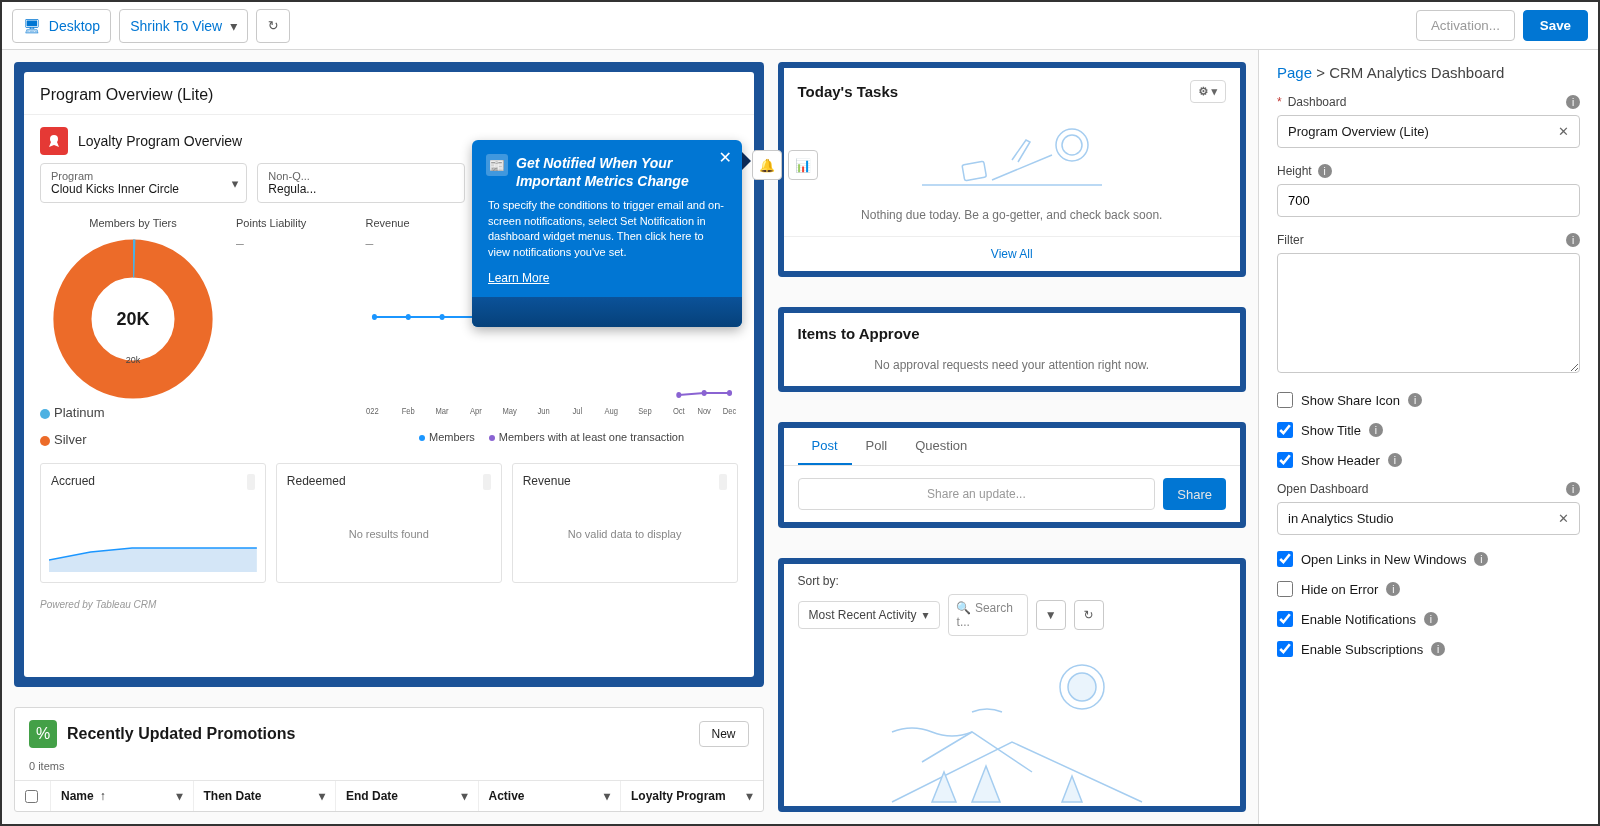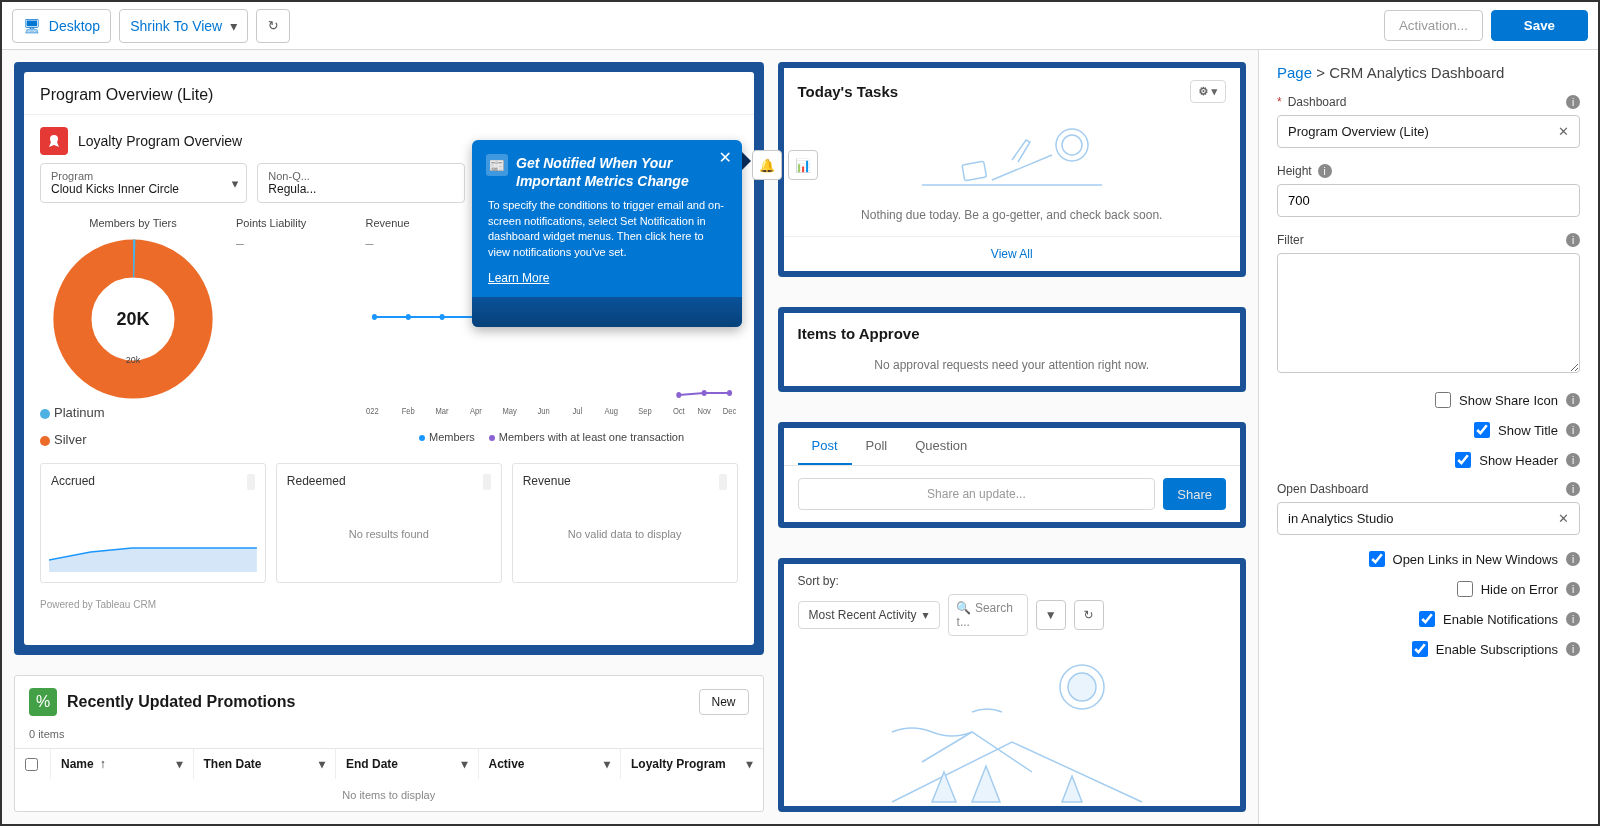--- a/index.html
+++ b/index.html
@@ -5,21 +5,21 @@
 * { box-sizing: border-box; margin: 0; padding: 0; font-family: -apple-system, BlinkMacSystemFont, "Segoe UI", Helvetica, Arial, sans-serif; }
 body { background: #fff; color: #181818; font-size: 13px; width: 1600px; height: 826px; overflow: hidden; border: 2px solid #333; }
 
 .toolbar { height: 48px; border-bottom: 1px solid #d8d8d8; display: flex; align-items: center; padding: 0 10px; gap: 8px; }
 .toolbar .left { display: flex; gap: 8px; }
 .toolbar .right { margin-left: auto; display: flex; gap: 8px; }
 .sel { display: flex; align-items: center; gap: 8px; border: 1px solid #c9c9c9; border-radius: 4px; padding: 6px 10px; background: #fff; font-size: 14px; color: #0176d3; cursor: pointer; }
 .sel .caret { color: #444; }
 .iconbtn { border: 1px solid #c9c9c9; border-radius: 4px; width: 34px; height: 34px; display: flex; align-items: center; justify-content: center; background: #fff; color: #5a5a5a; cursor: pointer; }
 .btn { border: 1px solid #c9c9c9; border-radius: 4px; padding: 7px 14px; background: #fff; color: #9a9a9a; }
-.btn-primary { background: #0176d3; color: #fff; border: 1px solid #0176d3; border-radius: 4px; padding: 7px 32px; font-weight: 600; cursor: pointer; }
+.btn-primary { background: #0176d3; color: #fff; border: 1px solid #0176d3; border-radius: 4px; padding: 7px 16px; font-weight: 600; cursor: pointer; }
 
 .main { display: flex; height: calc(100% - 48px); }
 .canvas { flex: 1; padding: 12px; background: #fafafa; overflow: hidden; position: relative; }
 .props { width: 340px; border-left: 1px solid #d8d8d8; padding: 14px 18px; overflow: auto; }
 
 .canvas-inner { display: flex; gap: 14px; height: 100%; }
 .col-left { flex: 1.6; display: flex; flex-direction: column; gap: 14px; }
 .col-right { flex: 1; display: flex; flex-direction: column; gap: 30px; }
 
 .outer-frame { border: 6px solid #1b5297; border-radius: 4px; background: #1b5297; padding: 4px; height: 640px; }
@@ -52,21 +52,21 @@
 .line-legend { display: flex; gap: 14px; justify-content: center; font-size: 11px; color: #444; padding: 4px 0; }
 .line-legend .pt { width: 6px; height: 6px; border-radius: 50%; display: inline-block; margin-right: 4px; vertical-align: middle; }
 
 .kpirow { display: flex; gap: 10px; padding: 10px 16px; }
 .kpi { flex: 1; border: 1px solid #e2e2e2; border-radius: 3px; padding: 10px; height: 120px; position: relative; }
 .kpi .t { font-size: 12px; color: #333; }
 .kpi .empty { font-size: 11px; color: #888; text-align: center; padding-top: 40px; }
 .kpi .gauge { position: absolute; right: 10px; top: 10px; width: 8px; height: 16px; background: #f0f0f0; border-radius: 2px; }
 .area-mini { position: absolute; bottom: 10px; left: 8px; right: 8px; height: 60px; }
 
-.powered { font-size: 10px; color: #999; padding: 6px 16px; }
+.powered { font-size: 10px; color: #999; padding: 6px 16px; font-style: italic; }
 
 .promo-card { background: #fff; border: 1px solid #d8d8d8; border-radius: 3px; padding: 0; margin-top: 6px; }
 .promo-head { display: flex; align-items: center; padding: 12px 14px; gap: 10px; }
 .promo-head .ico { width: 28px; height: 28px; background: #43a047; border-radius: 4px; display:flex;align-items:center;justify-content:center;color:#fff;font-size:16px; }
 .promo-head .ttl { font-size: 16px; font-weight: 600; }
 .promo-head .new { margin-left: auto; border: 1px solid #ccc; padding: 5px 12px; border-radius: 4px; font-size: 12px; cursor:pointer; }
 .promo-sub { font-size: 11px; color: #666; padding: 0 14px 8px; }
 .promo-table { display: flex; border-top: 1px solid #e5e5e5; }
 .promo-table .th { flex: 1; padding: 8px 10px; font-size: 12px; font-weight: 600; border-right: 1px solid #eee; display: flex; align-items: center; gap: 6px; }
 .promo-table .th:last-child { border-right: none; }
@@ -108,21 +108,21 @@
 .crumb { font-size:15px; color:#444; margin-bottom:14px; }
 .crumb a { color:#0176d3; cursor:pointer; }
 .field { margin-bottom:16px; }
 .field label { font-size:12px; color:#444; display:flex; align-items:center; gap:6px; margin-bottom:6px; }
 .req { color:#c23934; }
 .info { width:14px; height:14px; border-radius:50%; background:#8a8a8a; color:#fff; font-size:10px; display:inline-flex; align-items:center; justify-content:center; }
 .field input[type=text], .field textarea { width:100%; border:1px solid #c9c9c9; border-radius:4px; padding:8px 10px; font-size:13px; }
 .field textarea { height:120px; resize: both; }
 .combobox { display:flex; align-items:center; border:1px solid #c9c9c9; border-radius:4px; padding:8px 10px; font-size:13px; }
 .combobox .x { margin-left:auto; color:#666; cursor:pointer; }
-.chk-row { display:flex; align-items:center; gap:8px; margin-bottom:14px; font-size:13px;justify-content:flex-end; }
+.chk-row { display:flex; align-items:center; gap:8px; margin-bottom:14px; font-size:13px; }
 .chk-row input { width:16px; height:16px; }
 .caret-down::after { content:"▾"; color:#555; }
 </style>
 </head>
 <body>
 
 <div class="toolbar">
   <div class="left">
     <div class="sel">
       <span>🖥</span>
@@ -297,21 +297,20 @@
               </div>
             <div class="th">
                 <span>Active</span>
                 <span style="margin-left:auto" class="caret-down"></span>
               </div>
             <div class="th">
                 <span>Loyalty Program</span>
                 <span style="margin-left:auto" class="caret-down"></span>
               </div>
           </div>
-          <div class="promo-empty">No items to display</div>
         </div>
       </div>
 
       <div class="col-right">
         <div class="side-card">
           <div class="side-inner">
             <div class="side-title">
               <span>Today's Tasks</span>
               <span class="menu">⚙ ▾</span>
             </div>

